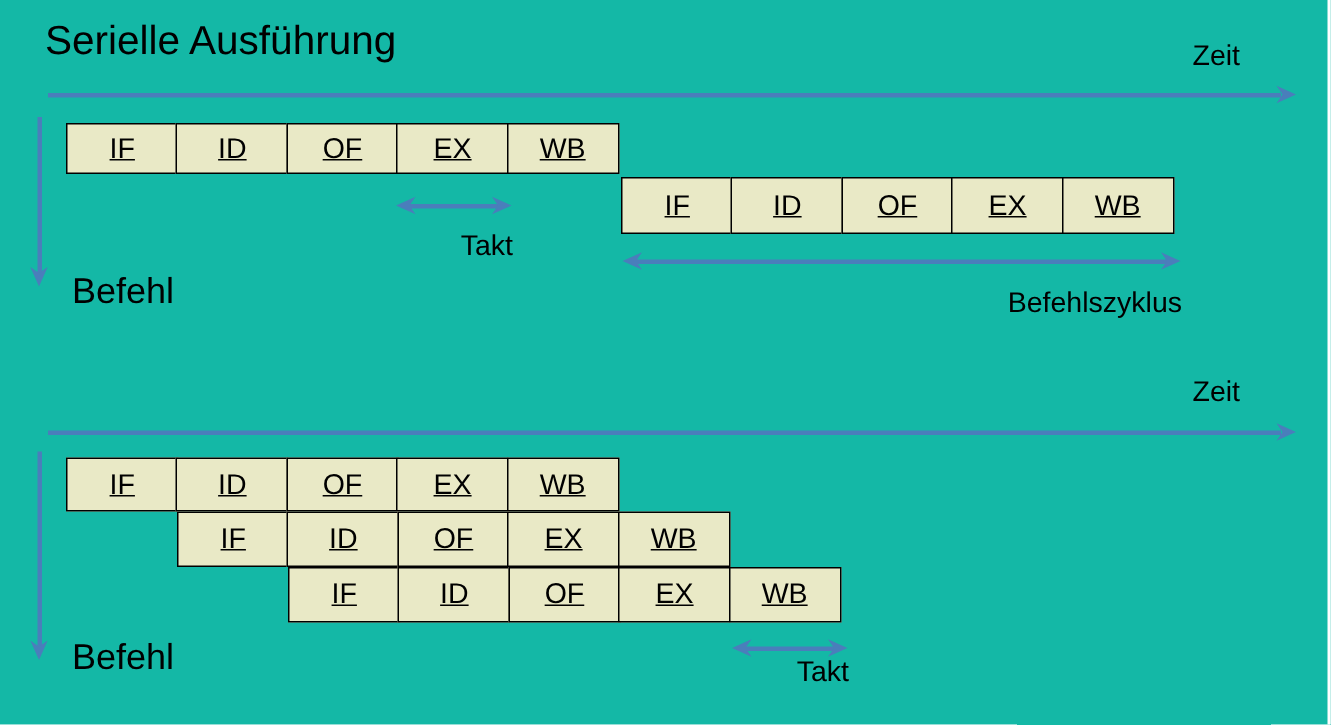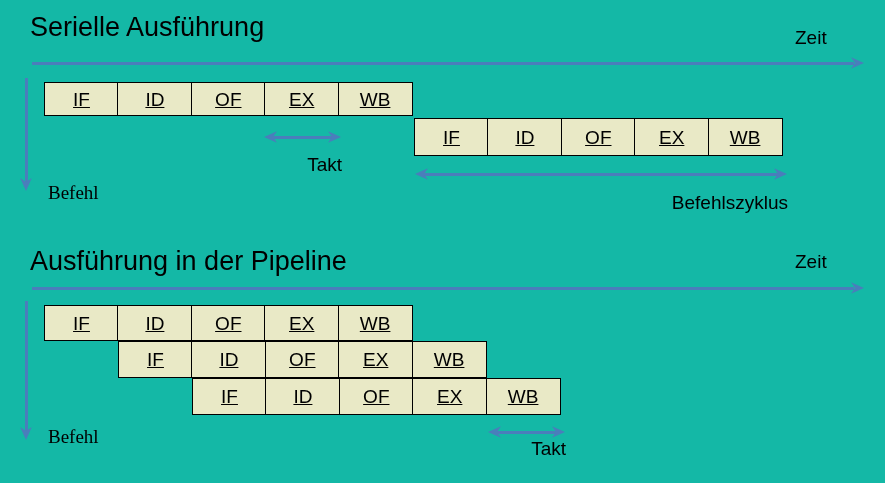--- a/index.html
+++ b/index.html
@@ -68,25 +68,24 @@
     background: #4a7ebb;
   }
   .befehl-axis .head {
     position: absolute;
     left: 0;
     width: 14px;
     height: 14px;
   }
   .befehl-label {
     position: absolute;
-    font-size: 19px;
-    line-height: 1;
-    white-space: nowrap;
-    color: #000000;
-    font-family: Liberation Serif, serif;
+    font-size: 24px;
+    line-height: 1;
+    white-space: nowrap;
+    color: #000000;
   }
 
   
   .stage-row {
     position: absolute;
     display: flex;
   }
   .stage-box {
     box-sizing: border-box;
     background: #e9e9c6;
@@ -204,21 +203,20 @@
     </div>
     <div class="shaft"></div>
     <div class="head-r">
       <svg width="14" height="14" viewBox="0 0 14 14">
         <path d="M0 1.2 L13 7 L0 12.8 L4 7 Z" fill="#4a7ebb"></path>
       </svg>
     </div>
   </div>
   <div class="meas-label" style="left:414px; top:193px; width:374px;">Befehlszyklus</div>
 
-  <div class="title" style="left:30px; top:248px;">Ausführung in der Pipeline</div>
 
   <div class="zeit-label" style="left:795px; top:252px;">Zeit</div>
 
   <div class="time-axis" style="left:32px; top:281px; width:833px;">
     <div class="shaft" style="width:822px;"></div>
     <div class="head" style="left:819px;">
       <svg width="14" height="14" viewBox="0 0 14 14">
         <path d="M0 1.2 L13 7 L0 12.8 L4 7 Z" fill="#4a7ebb"></path>
       </svg>
     </div>

